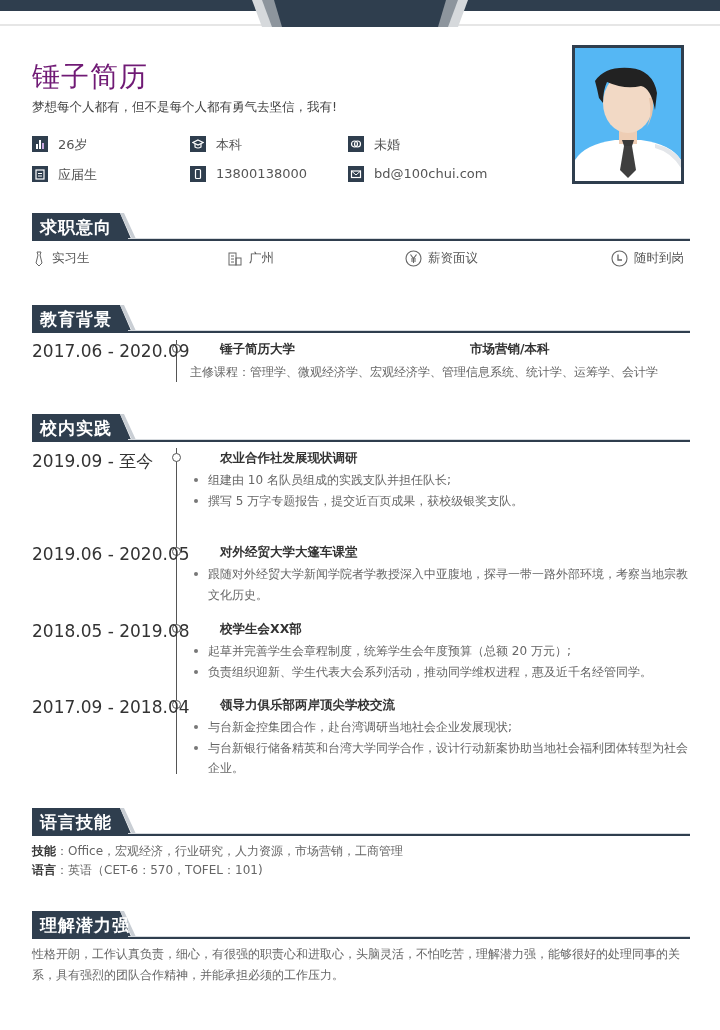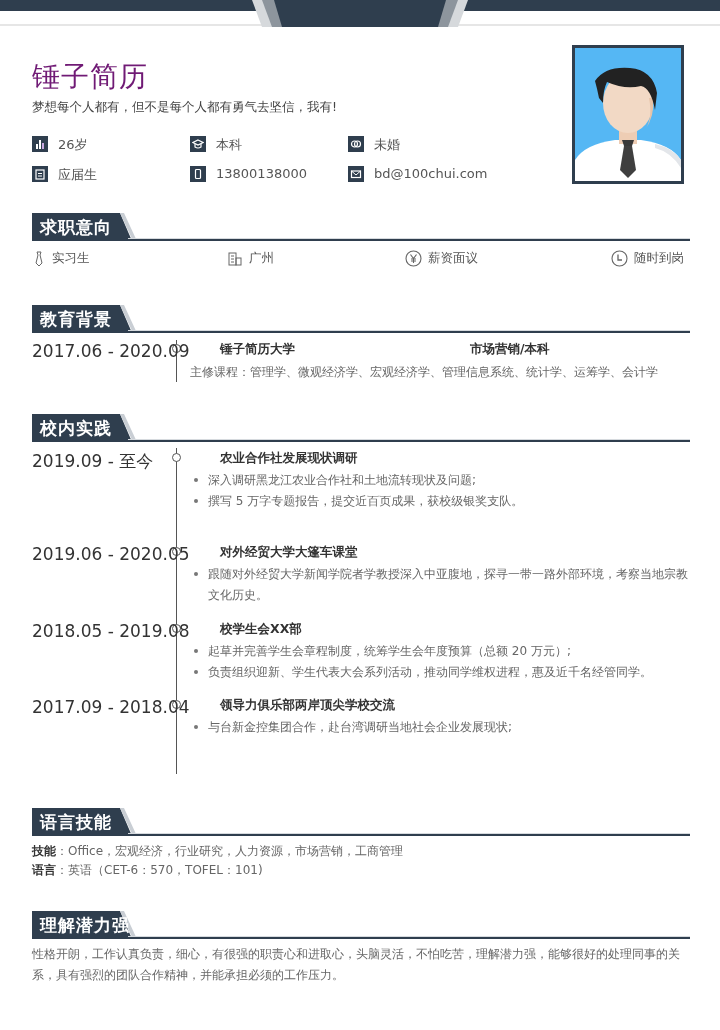--- a/index.html
+++ b/index.html
@@ -185,21 +185,21 @@
   <div class="rule2"></div>
   <div class="rule"></div>
   <div class="title">校内实践</div>
 </div>
 <div class="timeline-line" style="top:448px;height:326px"></div>
 
 <div class="node" style="top:453px"></div>
 <div class="date" style="top:450px">2019.09 - 至今</div>
 <div class="entry-title" style="top:450px">农业合作社发展现状调研</div>
 <ul class="bullets" style="top:470px">
-  <li>深入调研黑龙江农业合作社和土地流转现状及问题;</li>
+  <li>组建由 10 名队员组成的实践支队并担任队长;</li>
   <li>撰写 5 万字专题报告，提交近百页成果，获校级银奖支队。</li>
 </ul>
 
 <div class="node" style="top:547px"></div>
 <div class="date" style="top:544px">2019.06 - 2020.05</div>
 <div class="entry-title" style="top:544px">对外经贸大学大篷车课堂</div>
 <ul class="bullets" style="top:564px">
   <li>跟随对外经贸大学新闻学院者学教授深入中亚腹地，探寻一带一路外部环境，考察当地宗教文化历史。</li>
 </ul>
 
@@ -209,20 +209,21 @@
 <ul class="bullets" style="top:641px">
   <li>起草并完善学生会章程制度，统筹学生会年度预算（总额 20 万元）;</li>
   <li>负责组织迎新、学生代表大会系列活动，推动同学维权进程，惠及近千名经管同学。</li>
 </ul>
 
 <div class="node" style="top:700px"></div>
 <div class="date" style="top:697px">2017.09 - 2018.04</div>
 <div class="entry-title" style="top:697px">领导力俱乐部两岸顶尖学校交流</div>
 <ul class="bullets" style="top:717px">
   <li>与台新金控集团合作，赴台湾调研当地社会企业发展现状;</li>
+  <li>与台新银行储备精英和台湾大学同学合作，设计行动新案协助当地社会福利团体转型为社会企业。</li>
 </ul>
 
 <div class="sec-head" style="top:808px">
   <div class="tab"></div>
   <div class="tab-shadow"></div>
   <div class="rule2"></div>
   <div class="rule"></div>
   <div class="title">语言技能</div>
 </div>
 <div class="skill-line" style="top:843px">

